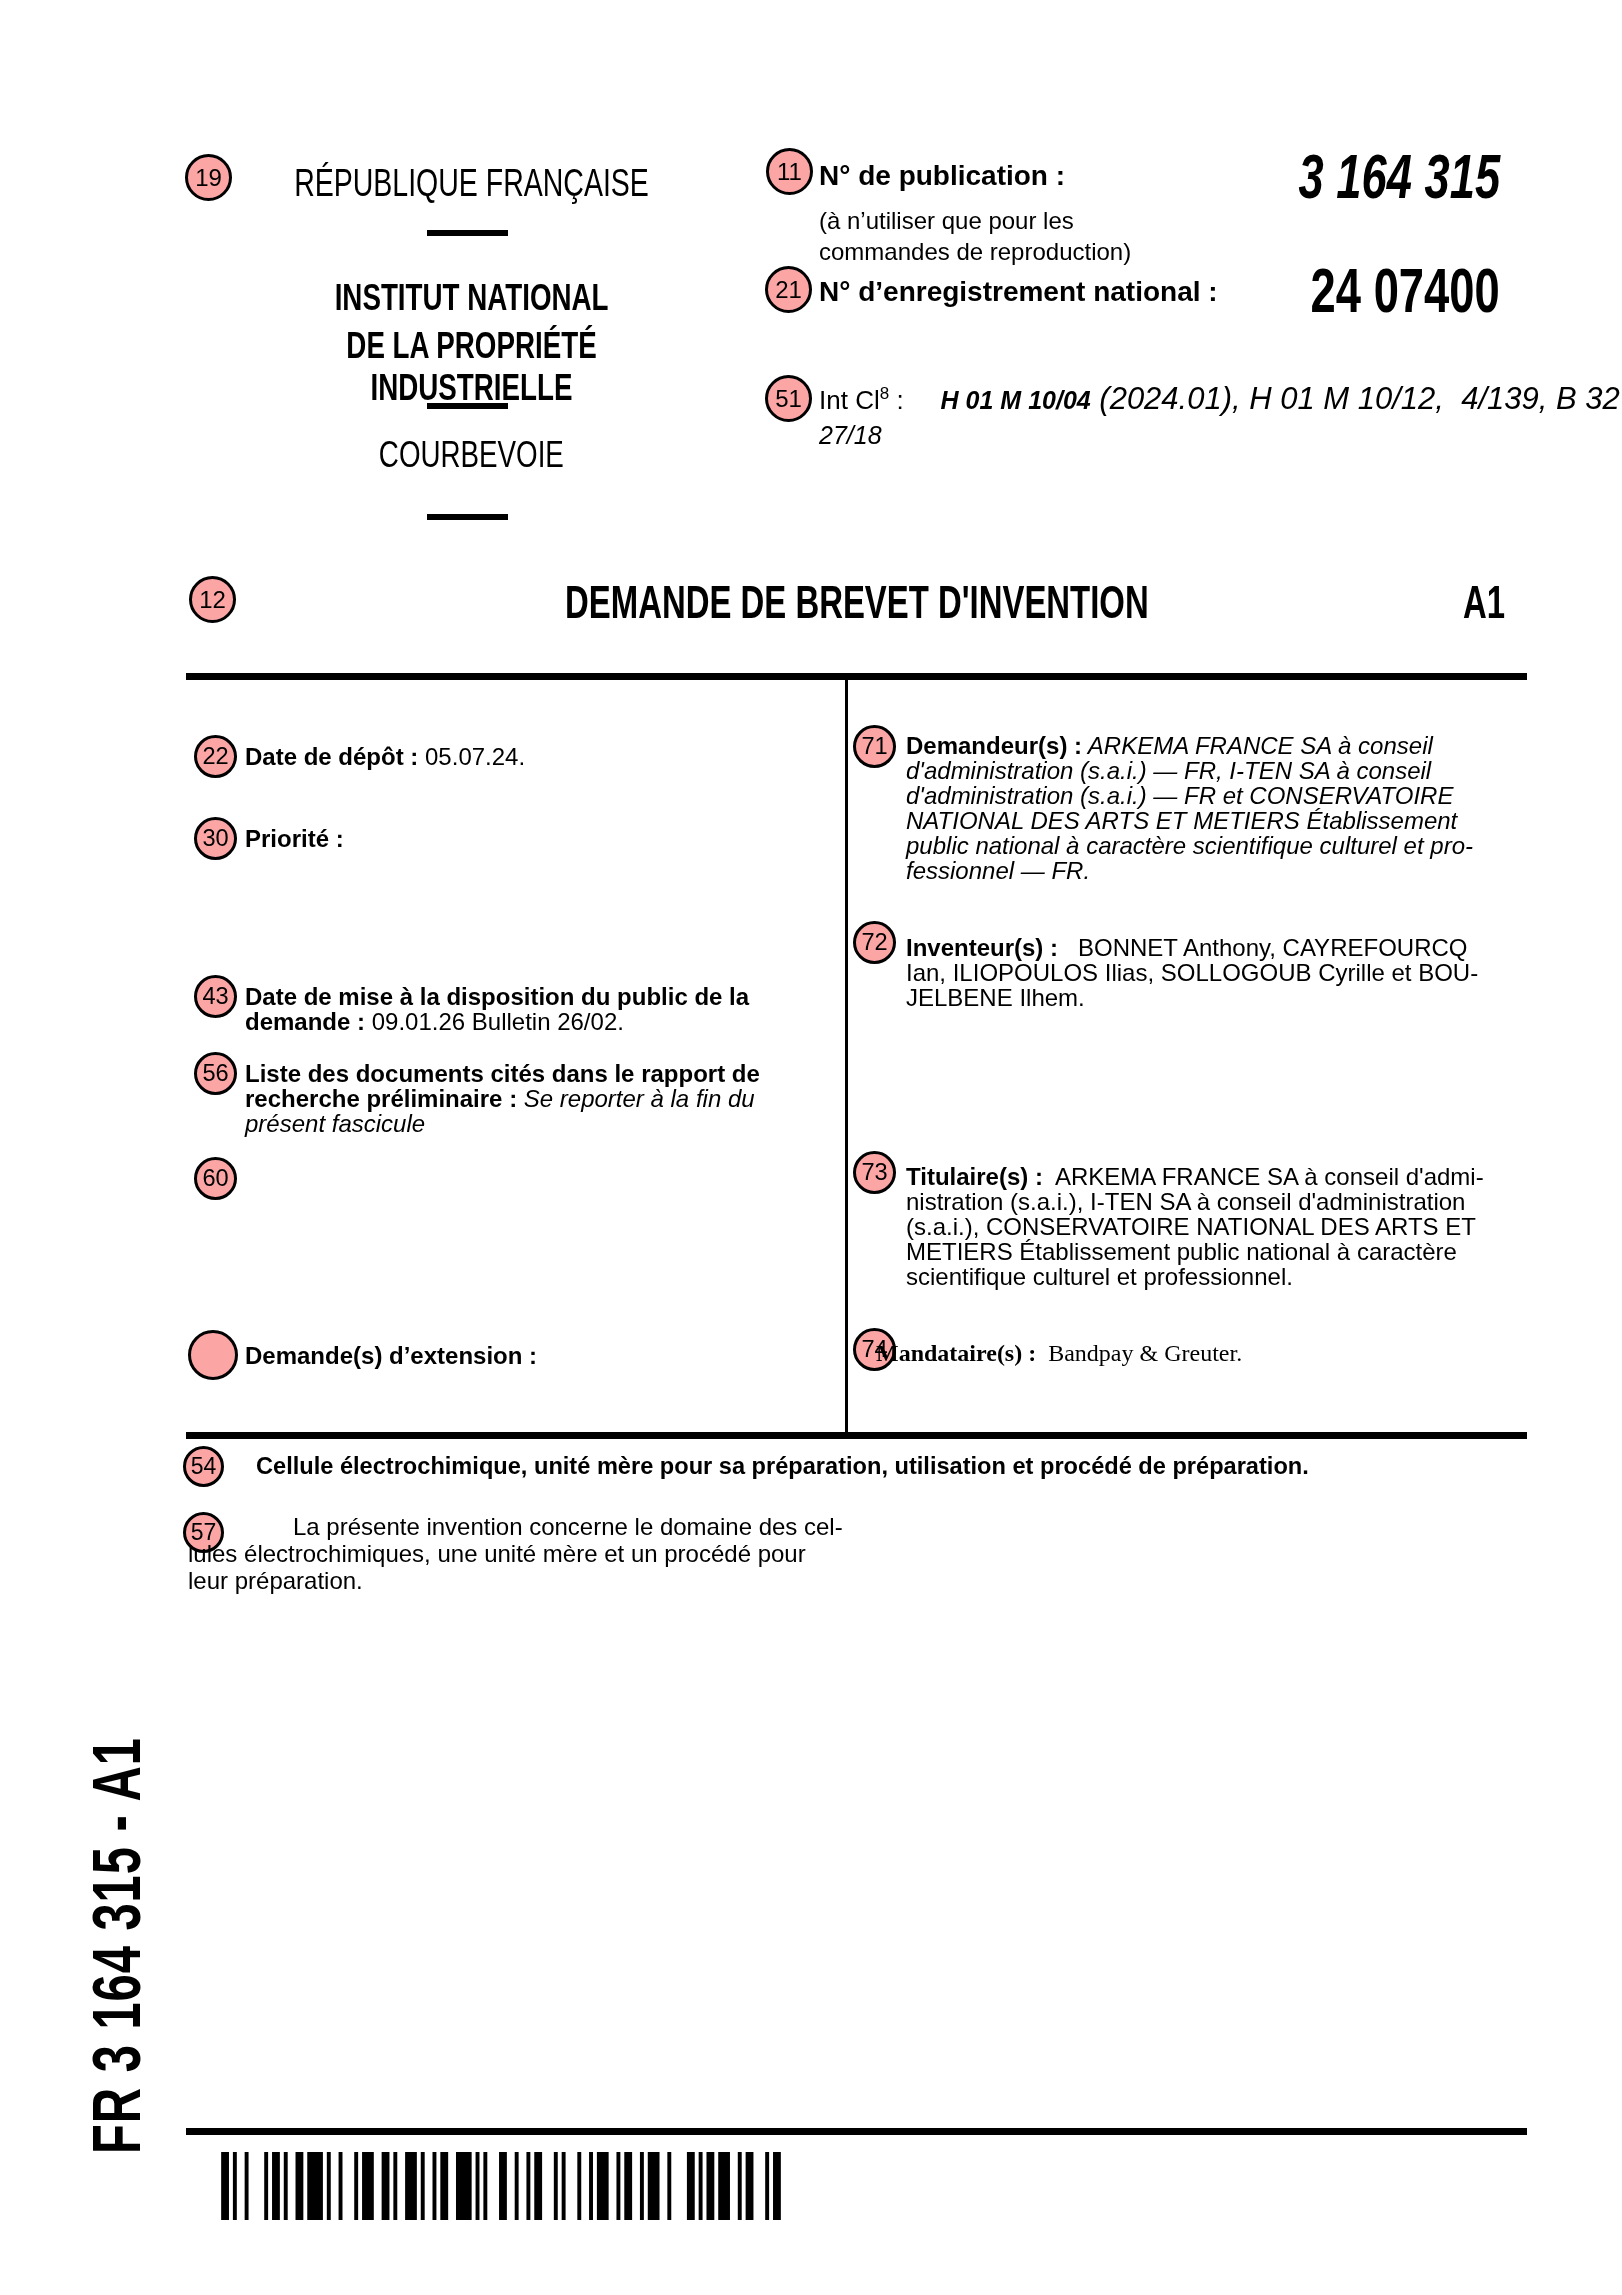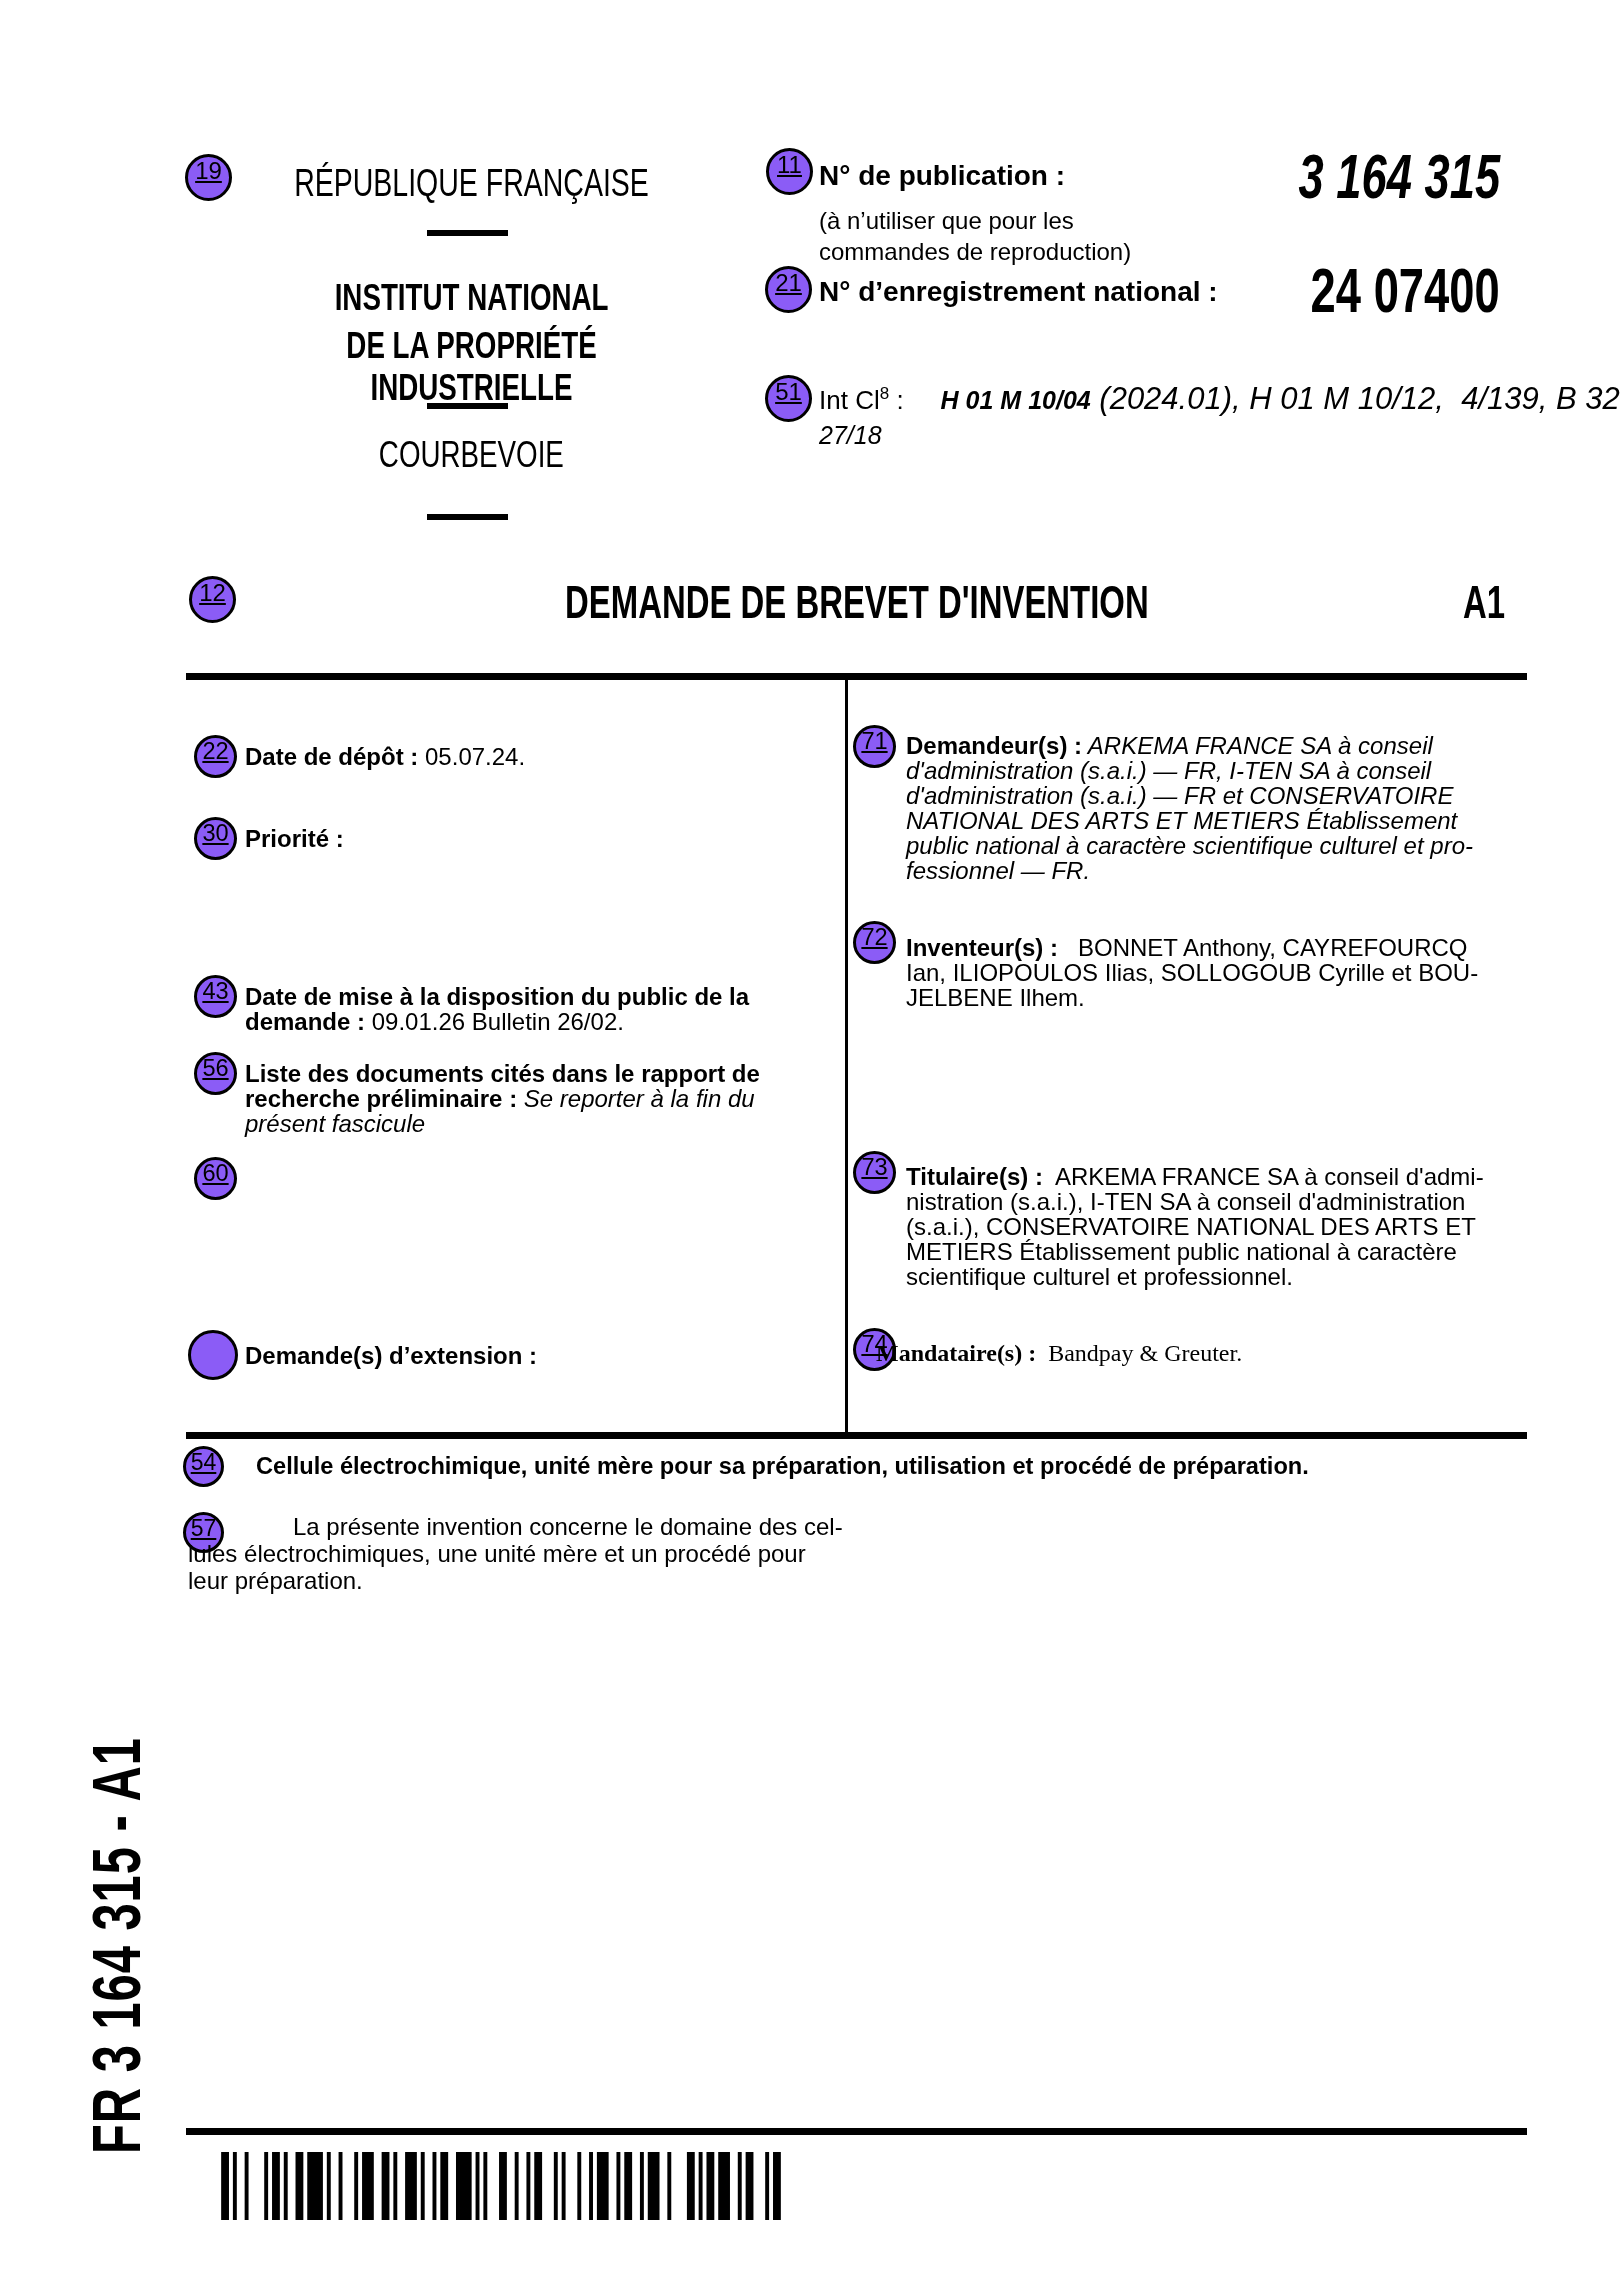--- a/index.html
+++ b/index.html
@@ -7,22 +7,22 @@
     position:relative;width:1623px;height:2295px;background:#ffffff;
     font-family:"Liberation Sans","DejaVu Sans",sans-serif;color:#000;
     overflow:hidden;
   }
   .abs{position:absolute;}
   .ln{white-space:pre;line-height:25px;font-size:24px;}
   .b{font-weight:bold;}
   .i{font-style:italic;}
   .circ{
     position:absolute;border:3.3px solid #000;border-radius:50%;
-    display:flex;justify-content:center;
-    font-size:24px;box-sizing:border-box;background:#8b5cf6;text-decoration:underline;
+    display:flex;align-items:center;justify-content:center;
+    font-size:24px;box-sizing:border-box;background:#fca5a5;
   }
   .c72{width:47px;height:47px;}
   .c66{width:43px;height:43px;font-size:23.6px;}
   .c62{width:41px;height:41px;font-size:23px;}
   .c76{width:50px;height:50px;}
   .rule{position:absolute;background:#000;}
   .cx{display:inline-block;transform:scaleX(0.75);transform-origin:50% 50%;}
   .cxr{display:inline-block;transform:scaleX(0.72);transform-origin:100% 50%;}
   .cxl{display:inline-block;transform:scaleX(0.70);transform-origin:50% 50%;}
   .cxlr{display:inline-block;transform:scaleX(0.70);transform-origin:100% 50%;}

